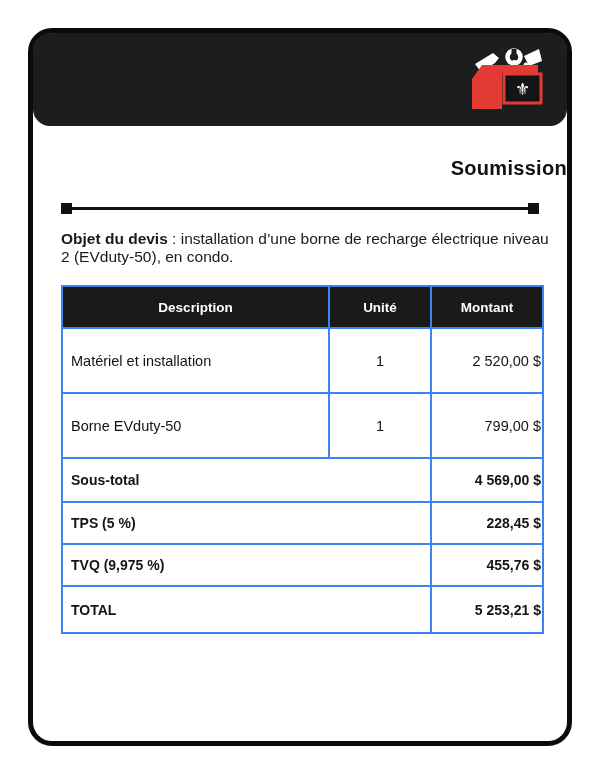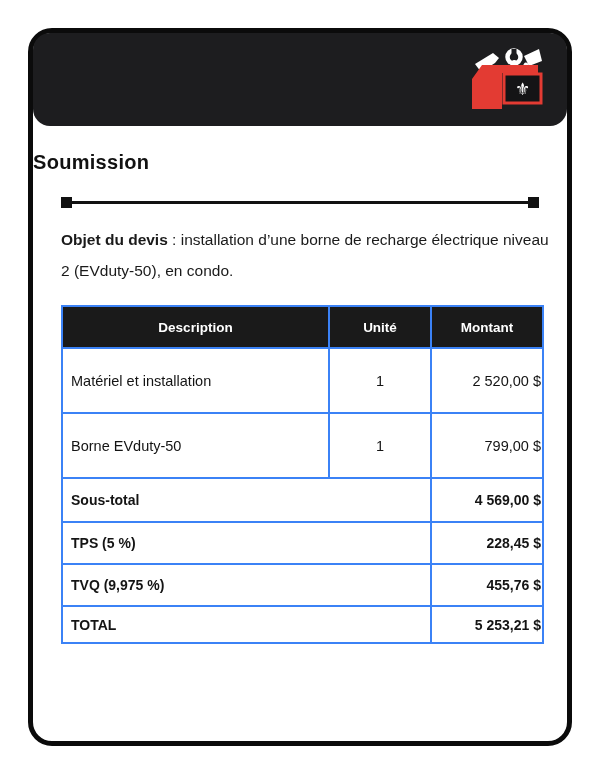--- a/index.html
+++ b/index.html
@@ -35,22 +35,22 @@
     border-radius: 17px;
   }
   .logo {
     position: absolute;
     right: 22px;
     top: 14px;
     width: 78px;
     height: 66px;
   }
   .doc-title {
-    margin-top: 22px;
-    text-align: left;
+    margin-top: 28px;
+    text-align: right;
     font-size: 20px;
     font-weight: bold;
     letter-spacing: 0.3px;
     color: #111111;
     line-height: 28px;
   }
   .divider {
     position: relative;
     margin: 21px auto 0 auto;
     width: 478px;
@@ -70,21 +70,21 @@
     width: 11px;
     height: 11px;
     background: #111111;
   }
   .divider .cap.left { left: 0; }
   .divider .cap.right { right: 0; }
   .objet {
     margin: 17px 26px 0 28px;
     width: 490px;
     font-size: 15.5px;
-    line-height: 31px;
+    line-height: 18px;
     color: #1a1a1a;
   }
   .objet b { font-weight: bold; }
   table.quote {
     margin: 19px 0 0 28px;
     width: 481px;
     border-collapse: collapse;
     table-layout: fixed;
   }
   table.quote col.c-desc { width: 267px; }
@@ -100,21 +100,21 @@
     color: #ffffff;
     font-size: 13.5px;
     font-weight: bold;
     height: 42px;
     text-align: center;
   }
   tr.r-item { height: 65px; }
   tr.r-item td { font-size: 14.5px; }
   tr.r-sub   { height: 44px; }
   tr.r-tax   { height: 42px; }
-  tr.r-total { height: 37px; }
+  tr.r-total { height: 47px; }
   tr.r-sub td, tr.r-tax td, tr.r-total td { font-size: 14px; font-weight: bold; }
   td.desc { text-align: left; padding-left: 8px; }
   td.unit { text-align: center; }
   td.amt  { text-align: right; padding-right: 1px; }
   td.bold { font-weight: bold; }
 </style>
 </head>
 <body>
 
 <div class="stage">

